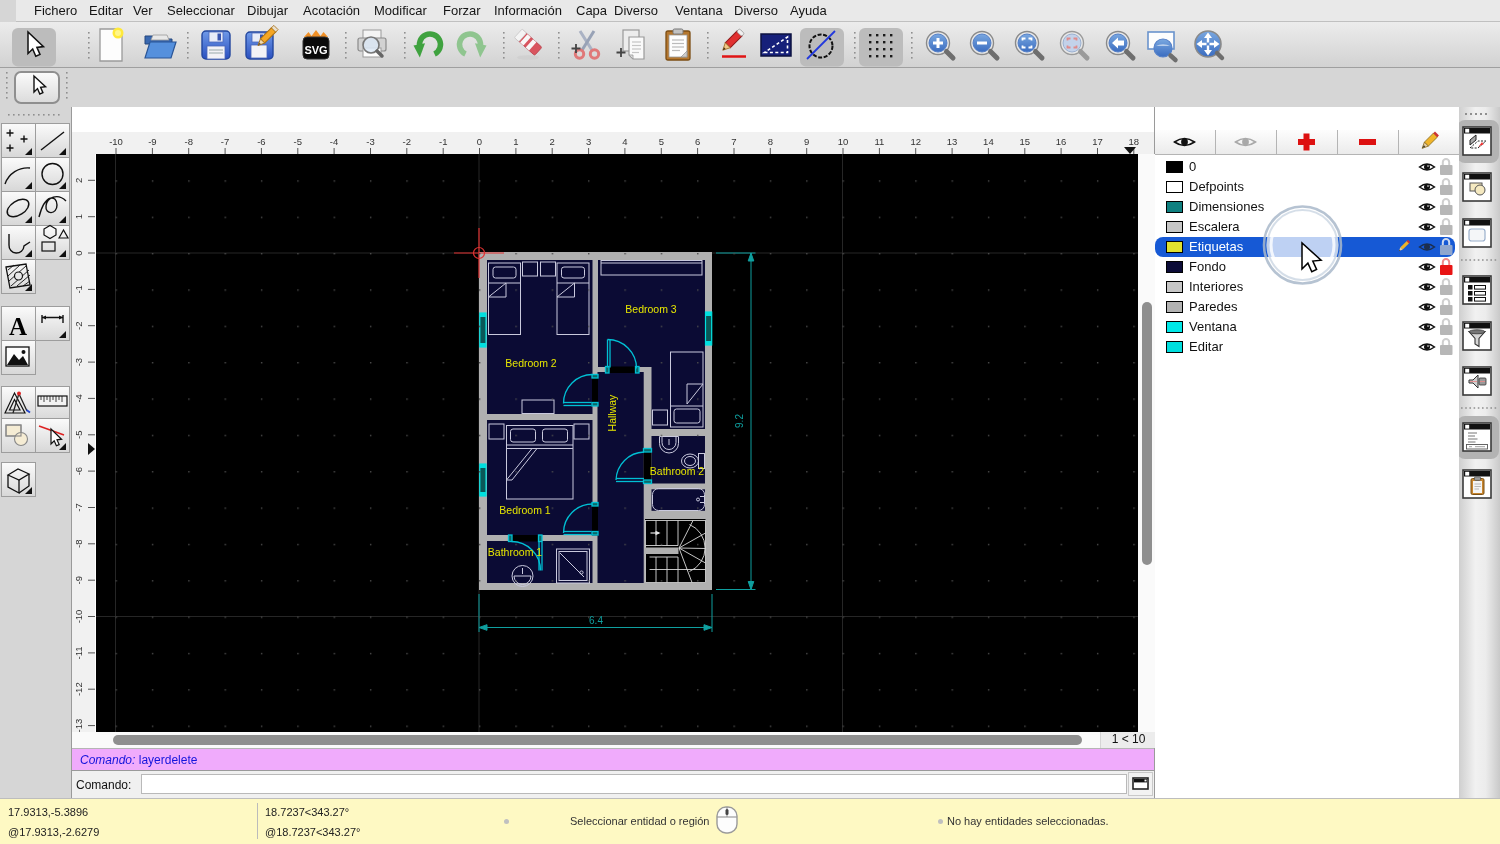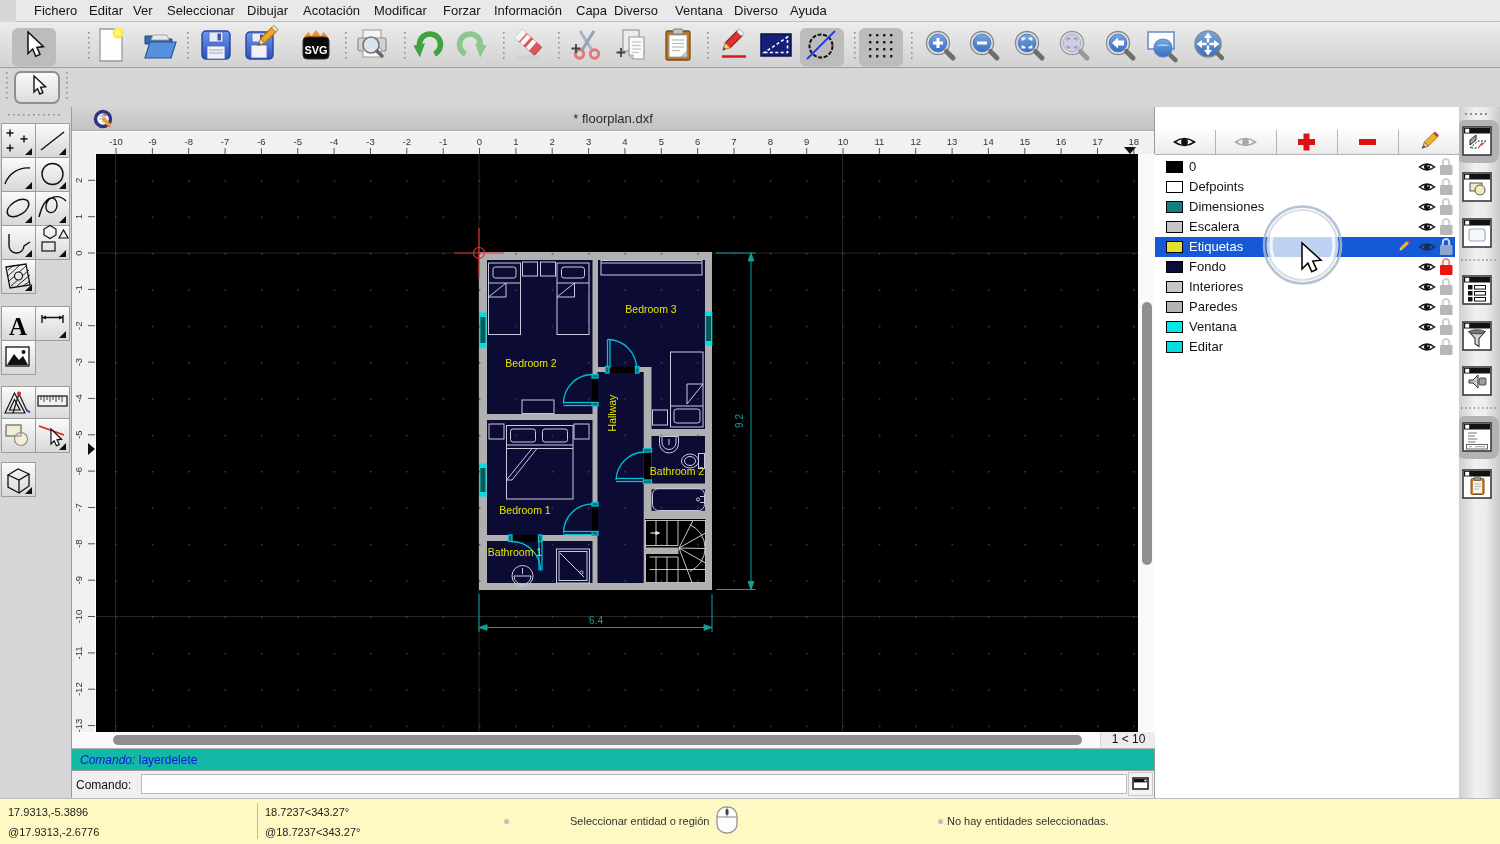--- a/index.html
+++ b/index.html
@@ -19,35 +19,35 @@
 #ctitle { position:absolute; left:0; top:0; width:100%; height:24px; background:linear-gradient(#d3d3d3,#c3c3c3); border-bottom:1px solid #ababab; }
 #ctitle .t { position:absolute; left:0; right:0; top:4px; text-align:center; font-size:13px; color:#2a2a2a; }
 #hruler { position:absolute; left:0; top:25px; width:100%; height:22px; background:#f1f1f1; }
 #vruler { position:absolute; left:0; top:47px; width:23px; height:578px; background:#f1f1f1; }
 #canvas { position:absolute; left:24px; top:47px; width:1042px; height:578px; background:#000; }
 #hscroll { position:absolute; left:0; top:625px; width:1028px; height:16px; background:#fafafa; }
 #hthumb { position:absolute; left:41px; top:3px; width:969px; height:10px; background:#8f8f8f; border-radius:5px; }
 #pgbox { position:absolute; left:1028px; top:625px; width:56px; height:16px; background:#ececec; border-left:1px solid #d5d5d5; font-size:12px; color:#111; text-align:center; line-height:15px; }
 #vscroll { position:absolute; left:1066px; top:47px; width:18px; height:578px; background:#fafafa; }
 #vthumb { position:absolute; left:4px; top:148px; width:10px; height:263px; background:#8f8f8f; border-radius:5px; }
-#cmdhist { position:absolute; left:0; top:641px; width:100%; height:22px; background:#14b8a6; border-top:1px solid #b5b5b5; font-size:12px; color:#1414dc; padding:4px 0 0 8px; }
+#cmdhist { position:absolute; left:0; top:641px; width:100%; height:22px; background:#f0abfc; border-top:1px solid #b5b5b5; font-size:12px; color:#1414dc; padding:4px 0 0 8px; }
 #cmdhist i { font-style:italic; }
 #cmdrow { position:absolute; left:0; top:663px; width:100%; height:28px; background:#f0f0f0; border-top:1px solid #9a9a9a; }
 #cmdrow .lbl { position:absolute; left:4px; top:7px; font-size:12px; color:#111; }
 #cmdinput { position:absolute; left:69px; top:3px; width:986px; height:20px; background:#fff; border:1px solid #b9b9b9; }
 #cmdbtn { position:absolute; left:1056px; top:1px; width:25px; height:24px; background:#f2f2f2; border:1px solid #c9c9c9; }
 
 #panel { position:absolute; left:1155px; top:107px; width:304px; height:691px; background:#fff; }
 #phead { position:absolute; left:0; top:0; width:100%; height:23px; background:linear-gradient(#f2f2f2,#dedede); border-bottom:1px solid #b9b9b9; }
 #phead .t { position:absolute; left:0; right:0; top:3px; text-align:center; font-size:13px; color:#2a2a2a; }
 #pbtns { position:absolute; left:0; top:23px; width:100%; height:25px; display:flex; }
 #pbtns .pb { flex:1; background:linear-gradient(#fdfdfd,#ebebeb); border-right:1px solid #b4b4b4; border-bottom:1px solid #b4b4b4; position:relative; }
 #pbtns .pb:last-child { border-right:none; }
 .lrow { position:absolute; left:0; width:300px; height:20px; font-size:13px; color:#111; }
-.lrow.sel { background:#1659d5; color:#fff; }
+.lrow.sel { background:#1659d5; color:#fff;border-radius:8px; }
 .sw { position:absolute; left:11px; top:4px; width:17px; height:12px; border:1px solid #000; }
 .lname { position:absolute; left:34px; top:2px; }
 
 #dock { position:absolute; left:1459px; top:107px; width:41px; height:691px; background:linear-gradient(90deg,#cfcfcf,#f1f1f1 40%,#ececec 65%,#c9c9c9); }
 
 #status { position:absolute; left:0; top:798px; width:1500px; height:46px; background:#fef9c3; border-top:1px solid #bdbdbd; font-size:11px; color:#222; }
 </style>
 </head>
 <body>
 <div id="app">
@@ -464,34 +464,20 @@
   <g fill="none" stroke="#111" stroke-width="1.3">
     <path d="M8 352 L18 346 L29 351 L19 357 Z"></path>
     <path d="M8 352 V 364 L19 370 L19 357"></path>
     <path d="M29 351 V 363 L19 370"></path>
   </g>
   <use href="#ctri" x="32" y="371"></use>
 </svg>
 </div>
 
 <div id="cwin">
-  <div id="ctitle">
-        <div class="t">* floorplan.dxf</div>
-  <svg width="40" height="24" style="position:absolute;left:20px;top:0">
-    <circle cx="11" cy="12" r="7.5" fill="#fff" stroke="#2d3580" stroke-width="3.4"></circle>
-    <g stroke="#9aa4c4" stroke-width="0.9">
-            <line x1="7" y1="9" x2="15" y2="9"></line>
-            <line x1="7" y1="12" x2="15" y2="12"></line>
-            <line x1="11" y1="7" x2="11" y2="16"></line>
-          </g>
-    <path d="M11 11 L17.5 18.5" stroke="#f0a020" stroke-width="3.6"></path>
-    <path d="M16.8 17.6 l2.6 2.8 l-3.7 -1.3 Z" fill="#e26060"></path>
-    <path d="M11.5 7 l3 1.8" stroke="#d04040" stroke-width="1.3"></path>
-  </svg>
-</div>
   <div id="hruler">
     <svg width="1084" height="22" viewBox="0 0 1084 22">
       <g fill="#333" font-size="9.5" text-anchor="middle" font-family="Liberation Sans, sans-serif">
         <text x="44" y="13">-10</text>
             <text x="80.4" y="13">-9</text>
             <text x="116.7" y="13">-8</text>
             <text x="153.1" y="13">-7</text>
             <text x="189.4" y="13">-6</text>
             <text x="225.8" y="13">-5</text>
             <text x="262.1" y="13">-4</text>
@@ -1033,21 +1019,21 @@
             <line x1="11.5" y1="14" x2="18" y2="14"></line>
             <line x1="11.5" y1="16.5" x2="18" y2="16.5"></line>
             <line x1="11.5" y1="19" x2="16" y2="19"></line>
           </g>
   </g>
 </svg>
 </div>
 
 <div id="status">
   <div class="abs" style="left:8px;top:7px">17.9313,-5.3896</div>
-  <div class="abs" style="left:8px;top:27px">@17.9313,-2.6776</div>
+  <div class="abs" style="left:8px;top:27px">@17.9313,-2.6279</div>
   <div class="abs" style="left:257px;top:4px;width:1px;height:36px;background:#bbb"></div>
   <div class="abs" style="left:265px;top:7px">18.7237&lt;343.27°</div>
   <div class="abs" style="left:265px;top:27px">@18.7237&lt;343.27°</div>
   <div class="abs" style="left:504px;top:20px;width:5px;height:5px;border-radius:3px;background:#c0c0c0"></div>
   <div class="abs" style="left:570px;top:16px;color:#333">Seleccionar entidad o región</div>
   <svg class="abs" style="left:714px;top:6px" width="26" height="30" viewBox="0 0 26 30">
     <rect x="3" y="2" width="20" height="26" rx="9" fill="#fdfdfd" stroke="#9a9a9a" stroke-width="1.4"></rect>
     <line x1="3" y1="12" x2="23" y2="12" stroke="#9a9a9a" stroke-width="1.2"></line>
     <line x1="13" y1="2" x2="13" y2="12" stroke="#9a9a9a" stroke-width="1.2"></line>
     <rect x="11.5" y="4" width="3" height="6" rx="1.5" fill="#444"></rect>

